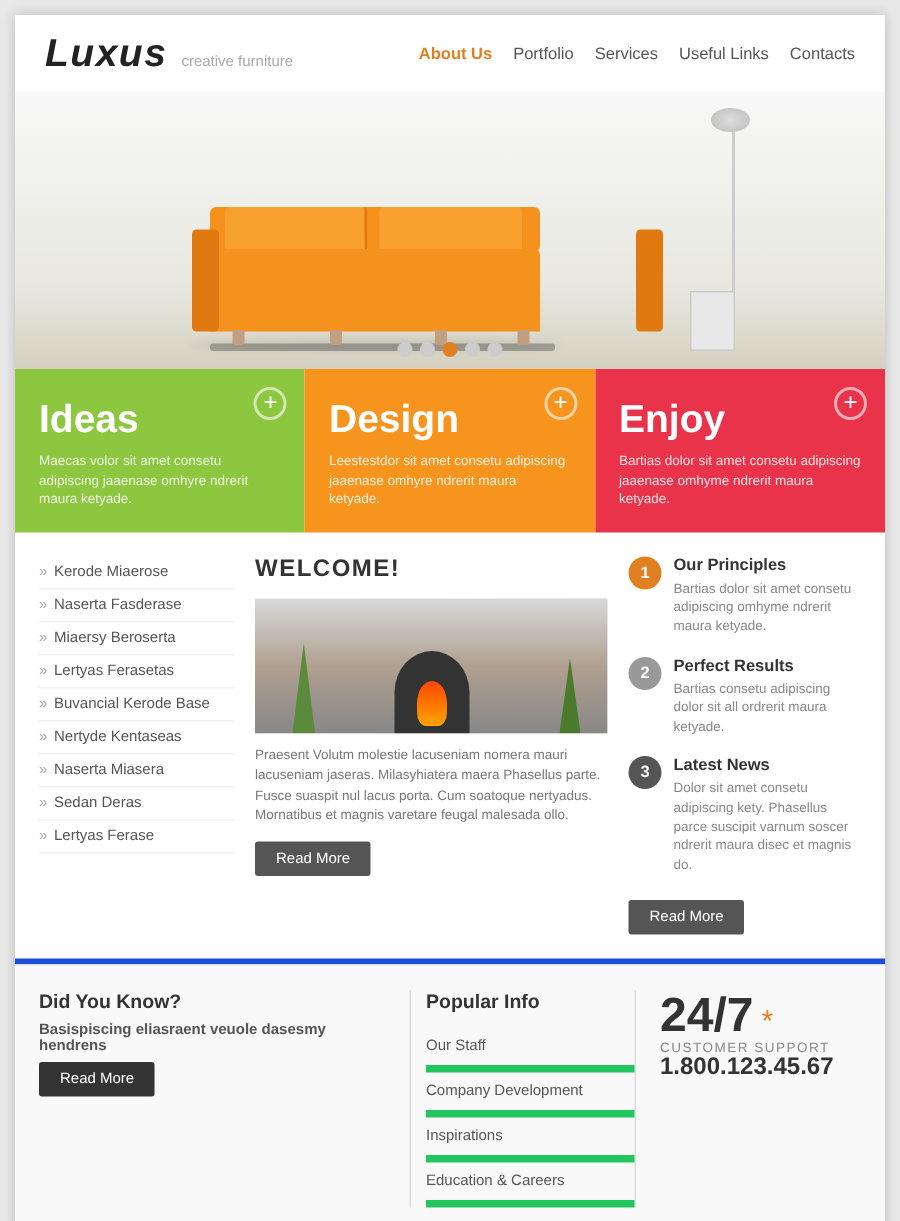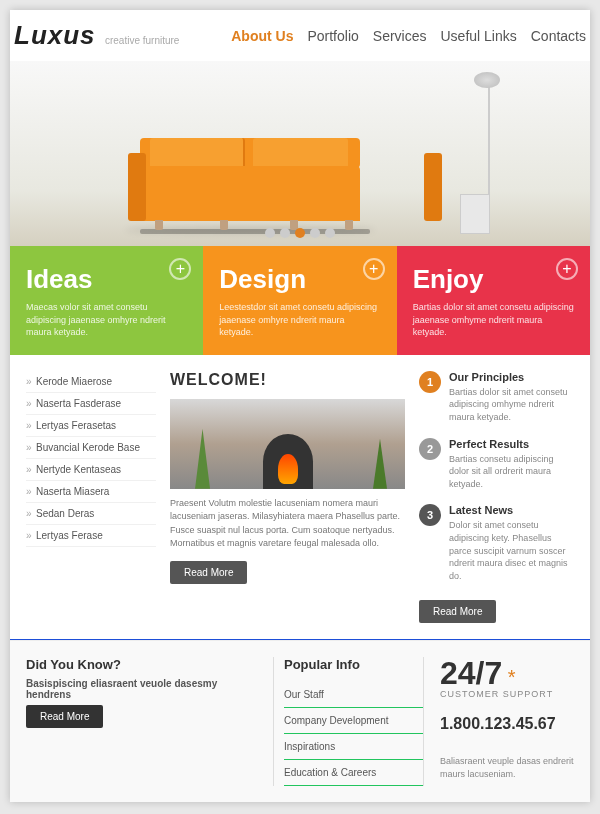--- a/index.html
+++ b/index.html
@@ -16,21 +16,21 @@
       margin: 10px auto;
       background: #fff;
       box-shadow: 0 0 8px rgba(0,0,0,0.2);
     }
 
     
     .header {
       display: flex;
       align-items: center;
       justify-content: space-between;
-      padding: 10px 4px;
+      padding: 10px 20px;
       background: #fff;
     }
     .logo {
       font-size: 26px;
       font-style: italic;
       color: #222;
       font-weight: bold;
       letter-spacing: 1px;
     }
     .logo-tagline {
@@ -40,21 +40,21 @@
       font-style: normal;
       font-weight: normal;
     }
     .nav {
       display: flex;
       gap: 14px;
       align-items: center;
     }
     .nav a {
       text-decoration: none;
-      font-size: 14px;
+      font-size: 11px;
       color: #555;
       cursor: pointer;
     }
     .nav a.active {
       color: #e08020;
       font-weight: bold;
     }
     .hero-dots {
       position: absolute;
       bottom: 8px;
@@ -112,21 +112,21 @@
       color: #fff;
       font-size: 16px;
       line-height: 1;
     }
 
     
     .main-content {
       display: flex;
       gap: 0;
       padding: 16px;
-      border-bottom: 1px solid #1d4ed8;
+      border-bottom: 4px solid #1d4ed8;
     }
 
     
     .sidebar-list {
       width: 130px;
       flex-shrink: 0;
     }
     .sidebar-list ul {
       list-style: none;
       padding: 0;
@@ -289,21 +289,21 @@
       font-size: 13px;
       font-weight: bold;
       color: #333;
       margin-bottom: 10px;
     }
     .pi-list {
       list-style: none;
     }
     .pi-list li {
       padding: 7px 0;
-      border-bottom: 1px solid #22c55e;
+      border-bottom: 5px solid #22c55e;
       font-size: 10px;
       color: #555;
       cursor: pointer;
     }
 
     
     .customer-support {
       width: 140px;
       flex-shrink: 0;
       padding-left: 6px;
@@ -316,27 +316,27 @@
     }
     .cs-star {
       font-size: 20px;
       color: #e08020;
       margin-left: 2px;
     }
     .cs-label {
       font-size: 9px;
       color: #888;
       letter-spacing: 1px;
-      margin-bottom: 16px;
+      margin-bottom: 0;
     }
     .cs-phone {
       font-size: 16px;
       font-weight: bold;
       color: #333;
-      margin-bottom: 22px;
+      margin-bottom: 6px;
     }
     .cs-text {
       font-size: 9px;
       color: #888;
       line-height: 1.4;
     }
 
     
     .hero-visual {
       width: 100%;
@@ -610,20 +610,21 @@
       <div class="feature-card-text">Bartias dolor sit amet consetu adipiscing jaaenase omhyme ndrerit maura ketyade.</div>
     </div>
   </div>
 
   <div class="main-content">
 
     <div class="sidebar-list">
       <ul>
         <li>Kerode Miaerose</li>
         <li>Naserta Fasderase</li>
+        <li>Miaersy Beroserta</li>
         <li>Lertyas Ferasetas</li>
         <li>Buvancial Kerode Base</li>
         <li>Nertyde Kentaseas</li>
         <li>Naserta Miasera</li>
         <li>Sedan Deras</li>
         <li>Lertyas Ferase</li>
       </ul>
     </div>
 
     <div class="welcome-section">
@@ -684,17 +685,16 @@
       </ul>
     </div>
 
     <div class="customer-support">
       <div>
         <span class="cs-247">24/7</span>
         <span class="cs-star">*</span>
       </div>
       <div class="cs-label">CUSTOMER SUPPORT</div>
       <div class="cs-phone">1.800.123.45.67</div>
-      <div class="cs-text">Baliasraent veuple dasas endrerit maurs lacuseniam.</div>
     </div>
   </div>
 
 </div>
 
 </body></html>

